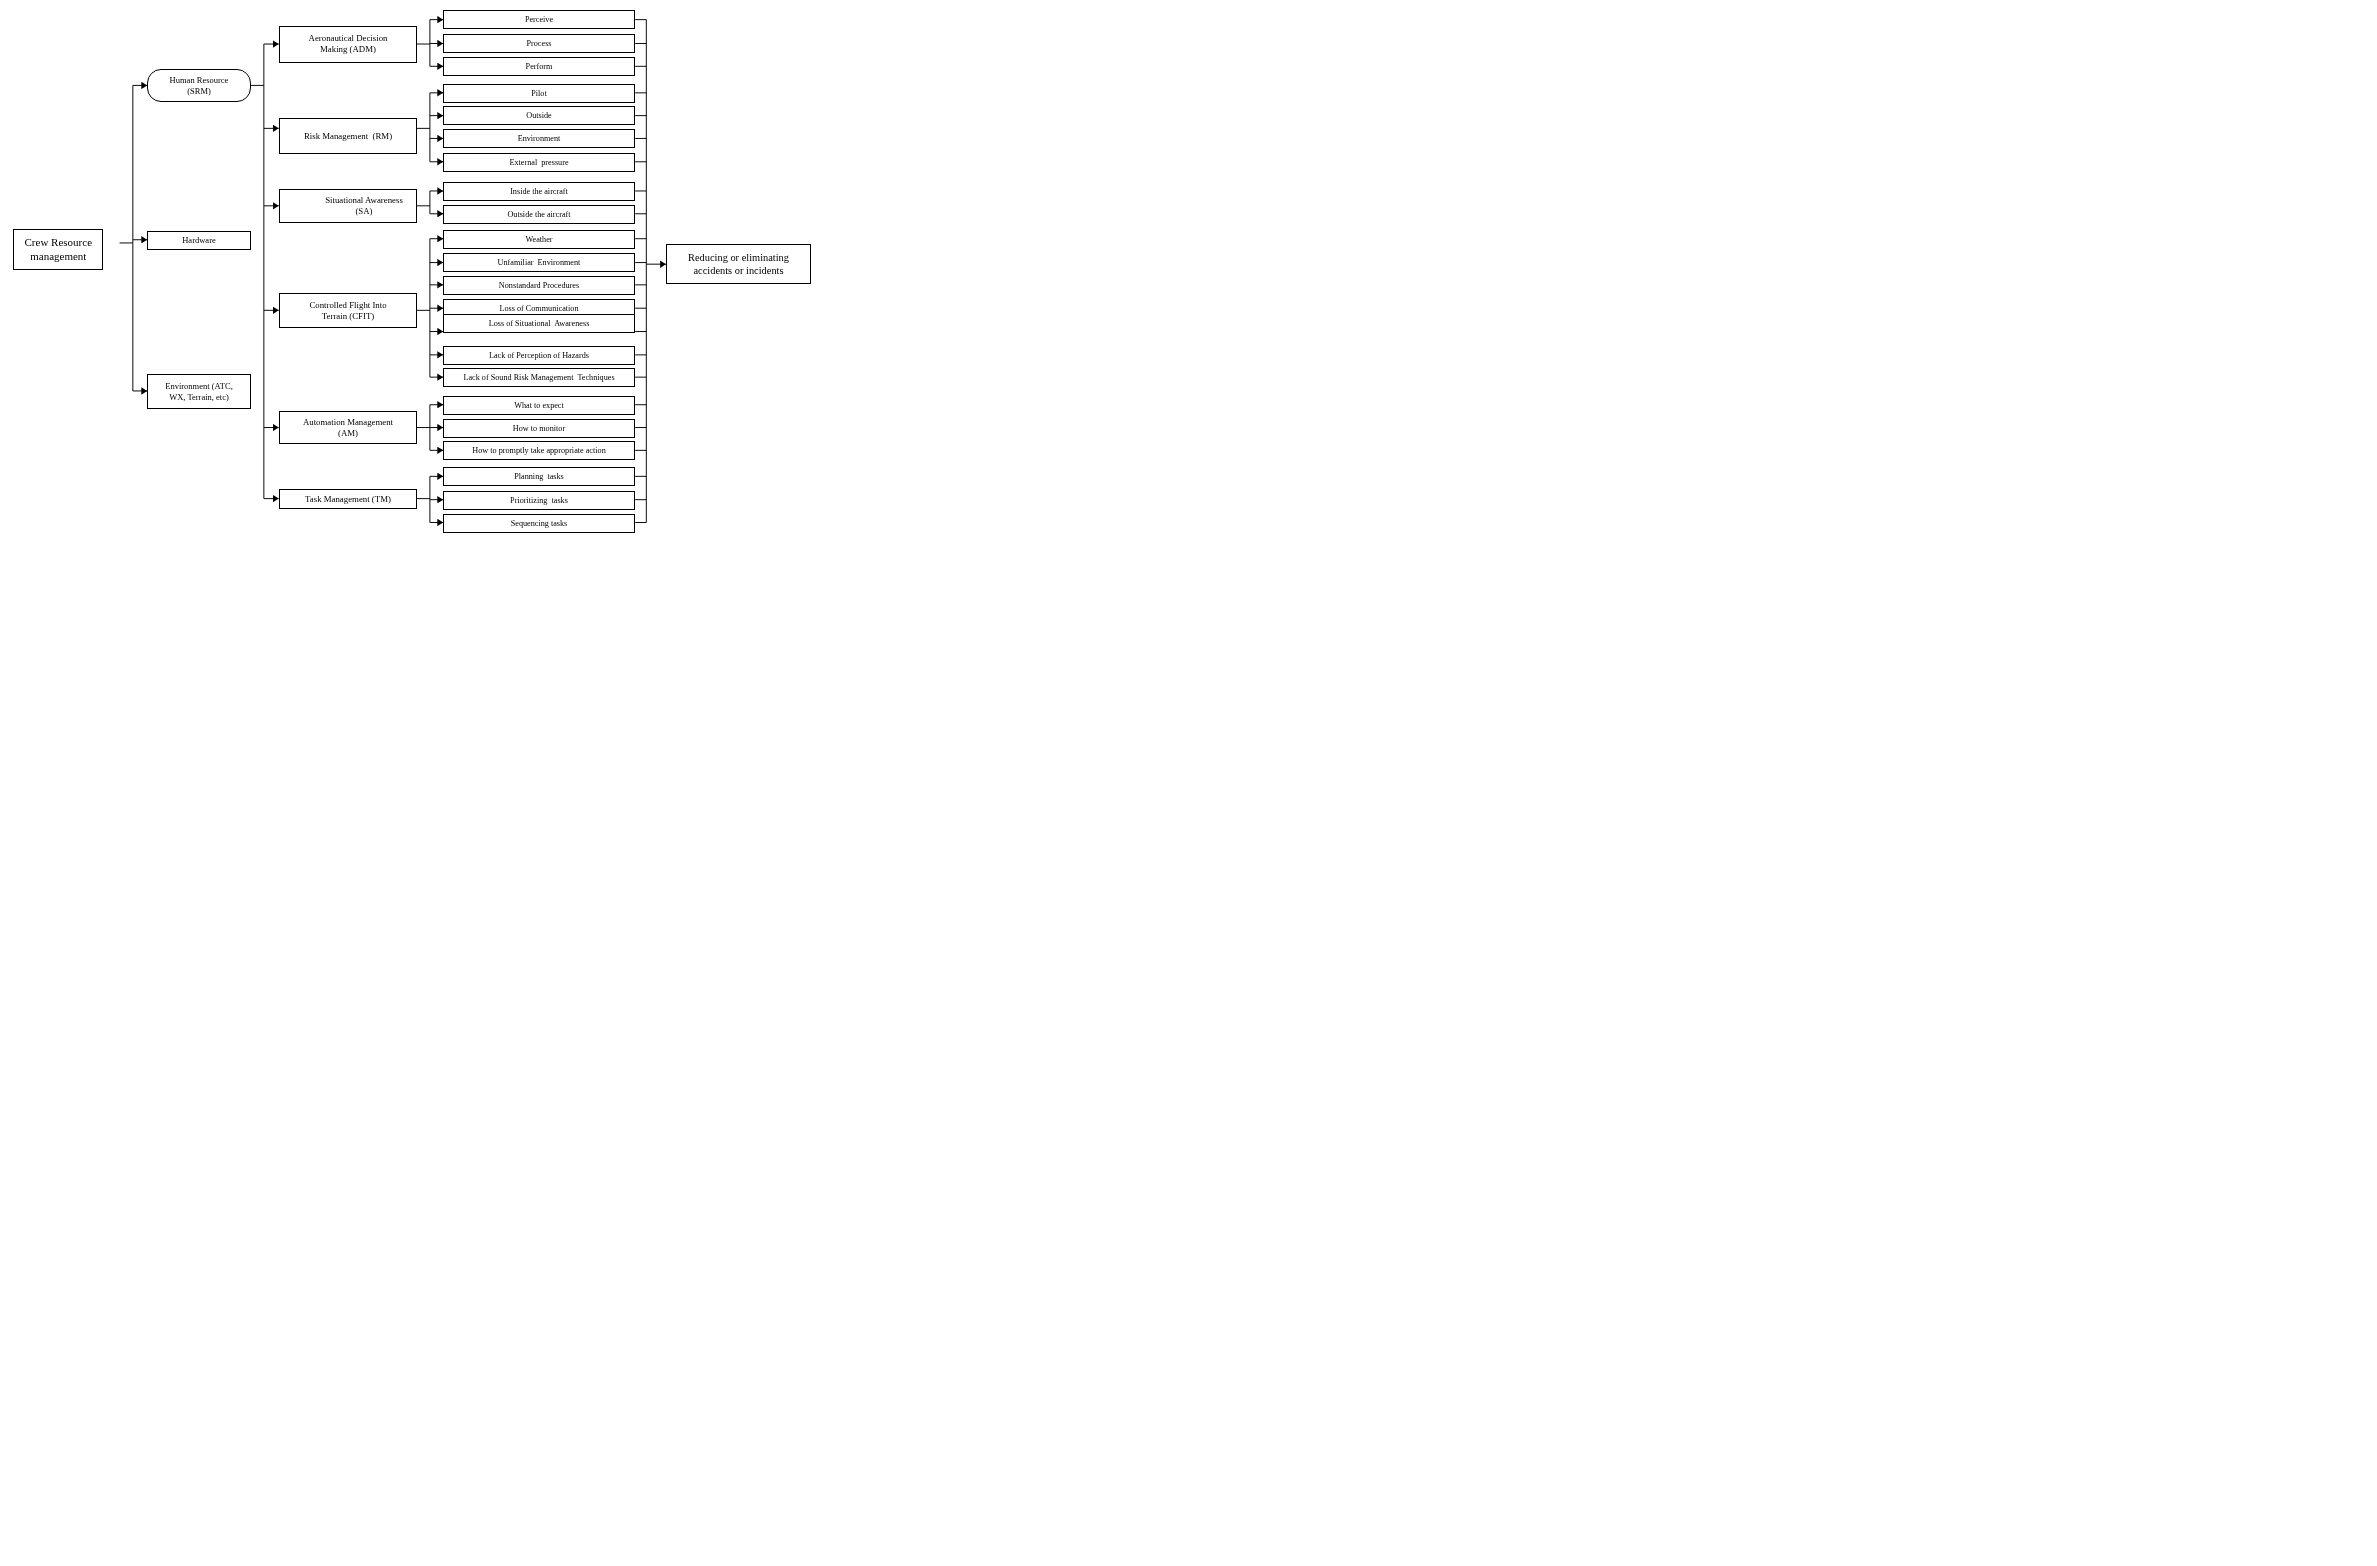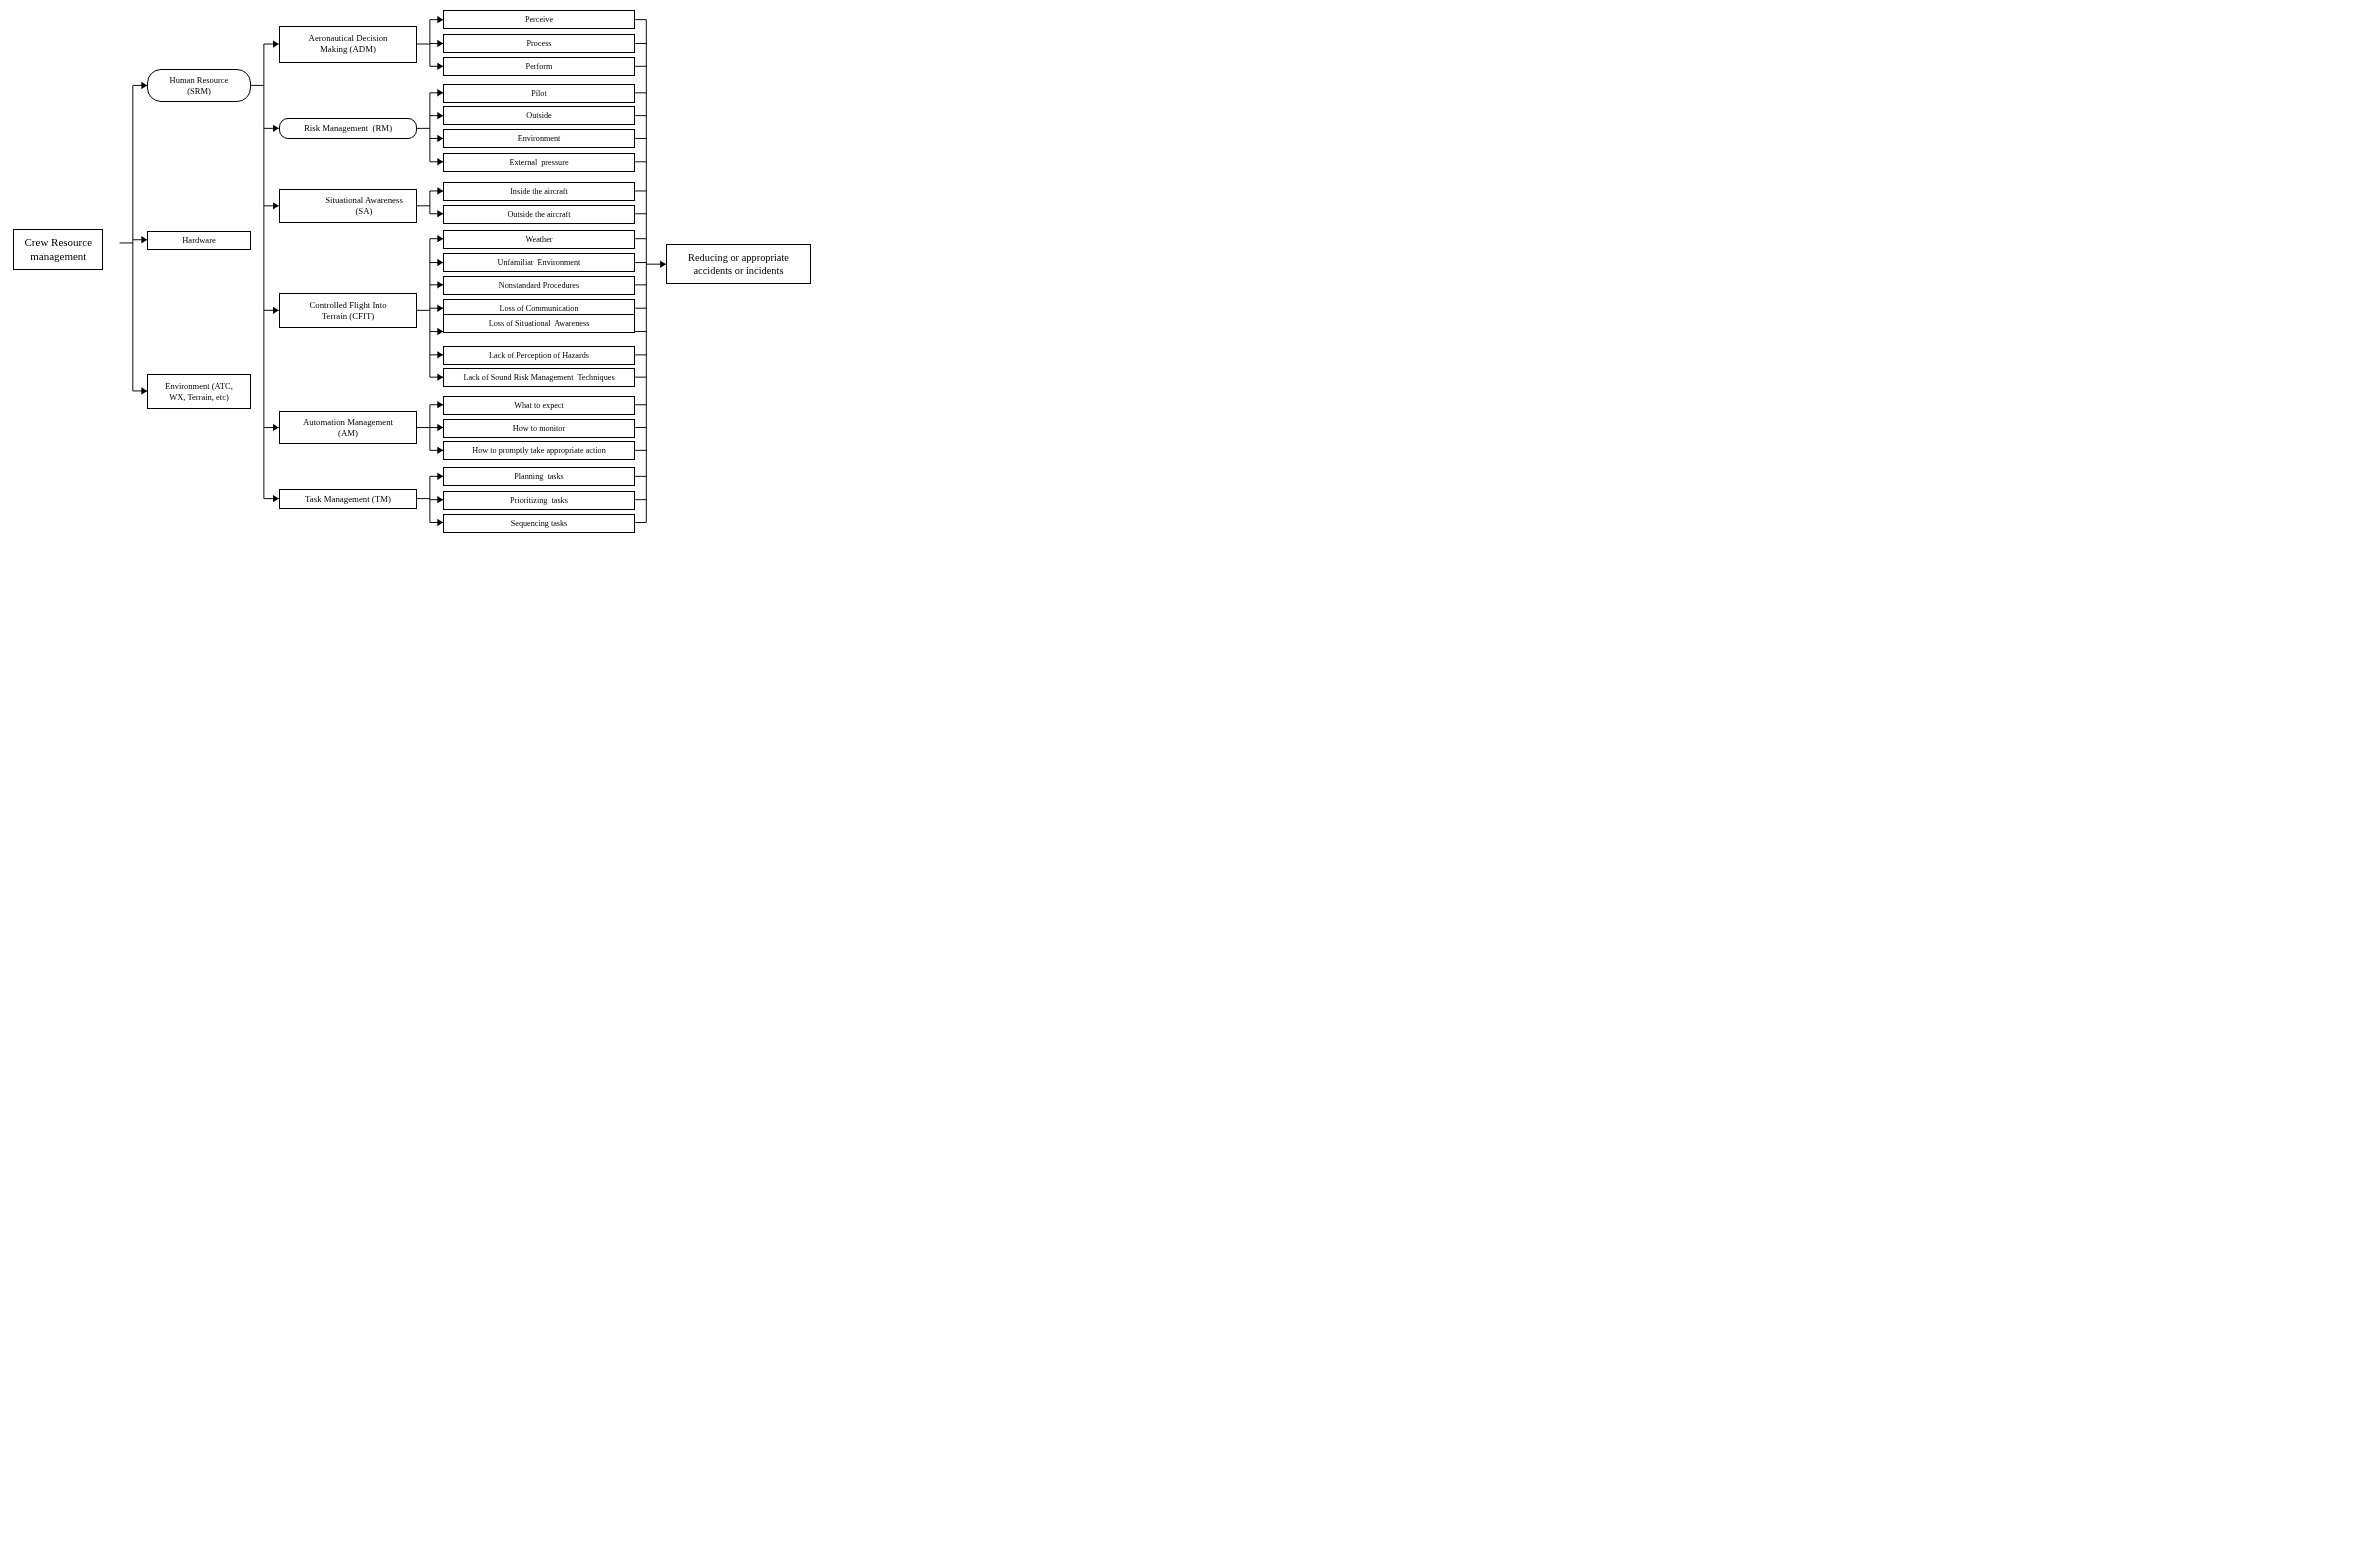--- a/index.html
+++ b/index.html
@@ -102,21 +102,21 @@
   </div>
   <div class="box lvl2" style="top:374px;height:35px;">
     <span>Environment (ATC,
 WX, Terrain, etc)</span>
   </div>
 
   <div class="box lvl3" style="top:25.5px;height:37px;">
     <span>Aeronautical Decision
 Making (ADM)</span>
   </div>
-  <div class="box lvl3" style="top:118px;height:21px;border-radius:9px;">
+  <div class="box lvl3" style="top:118px;height:36px;">
     <span>Risk Management  (RM)</span>
   </div>
   <div class="box lvl3" style="top:189px;height:34px;padding-left:32px;">
     <span>Situational Awareness
 (SA)</span>
   </div>
   <div class="box lvl3" style="top:293px;height:35px;">
     <span>Controlled Flight Into
 Terrain (CFIT)</span>
   </div>
@@ -150,18 +150,18 @@
 
   <div class="box leaf" style="top:396px"><span>What to expect</span></div>
   <div class="box leaf" style="top:419px"><span>How to monitor</span></div>
   <div class="box leaf" style="top:441px"><span>How to promptly take appropriate action</span></div>
 
   <div class="box leaf" style="top:467px"><span>Planning  tasks</span></div>
   <div class="box leaf" style="top:491px"><span>Prioritizing  tasks</span></div>
   <div class="box leaf" style="top:514px"><span>Sequencing tasks</span></div>
 
   <div class="box outcome">
-    <span>Reducing or appropriate
+    <span>Reducing or eliminating
 accidents or incidents</span>
   </div>
 
 </div>
 
 
 </body></html>

